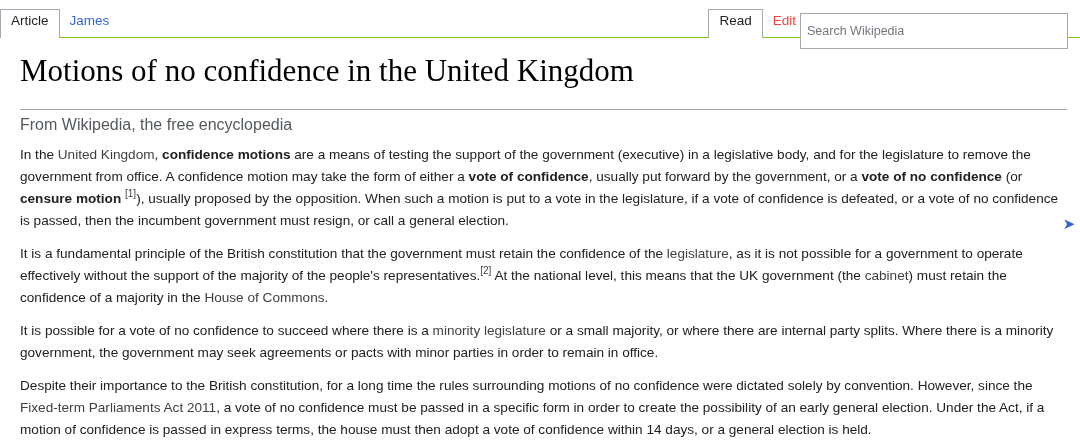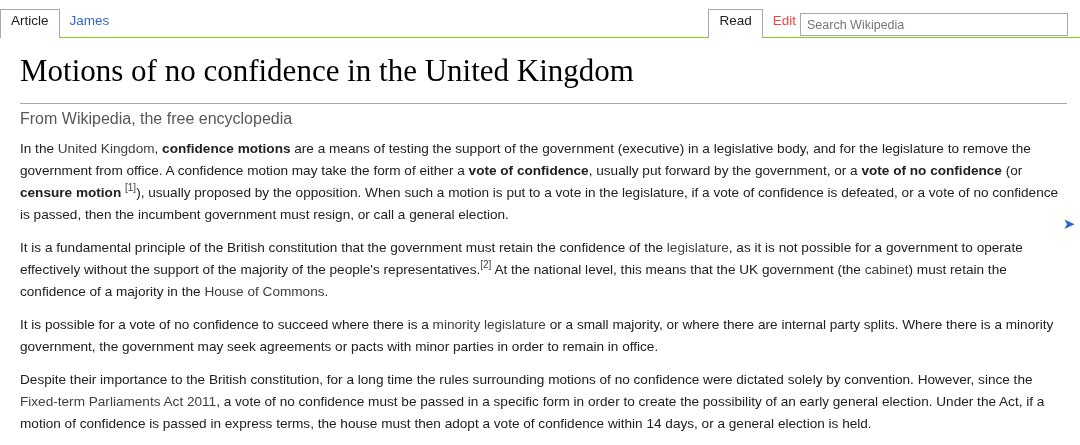--- a/index.html
+++ b/index.html
@@ -90,21 +90,21 @@
   }
 
   .search-wrap {
     position: absolute;
     right: 12px;
     top: 13px;
     width: 268px;
   }
   .search-input {
     width: 100%;
-    height: 23px;
+    height: 36px;
     box-sizing: border-box;
     border: 1px solid #a2a9b1;
     background: #ffffff;
     font-family: "Liberation Sans", sans-serif;
     font-size: 12.5px;
     color: #54595d;
     padding: 0 6px;
     outline: none;
     border-radius: 0;
   }
@@ -114,21 +114,21 @@
   .content {
     padding: 0 13px 0 13px;
     position: relative;
   }
   h1.firstHeading {
     font-family: "Liberation Serif", serif;
     font-weight: normal;
     font-size: 31px;
     line-height: 1.25;
     margin: 14px 0 0 7px;
-    padding-bottom: 12px;
+    padding-bottom: 18px;
     border-bottom: 1px solid #a2a9b1;
     color: #000000;
   }
   .tagline {
     font-size: 16px;
     color: #54595d;
     margin: 6px 0 0 7px;
   }
   .body-text {
     margin: 0 7px;

